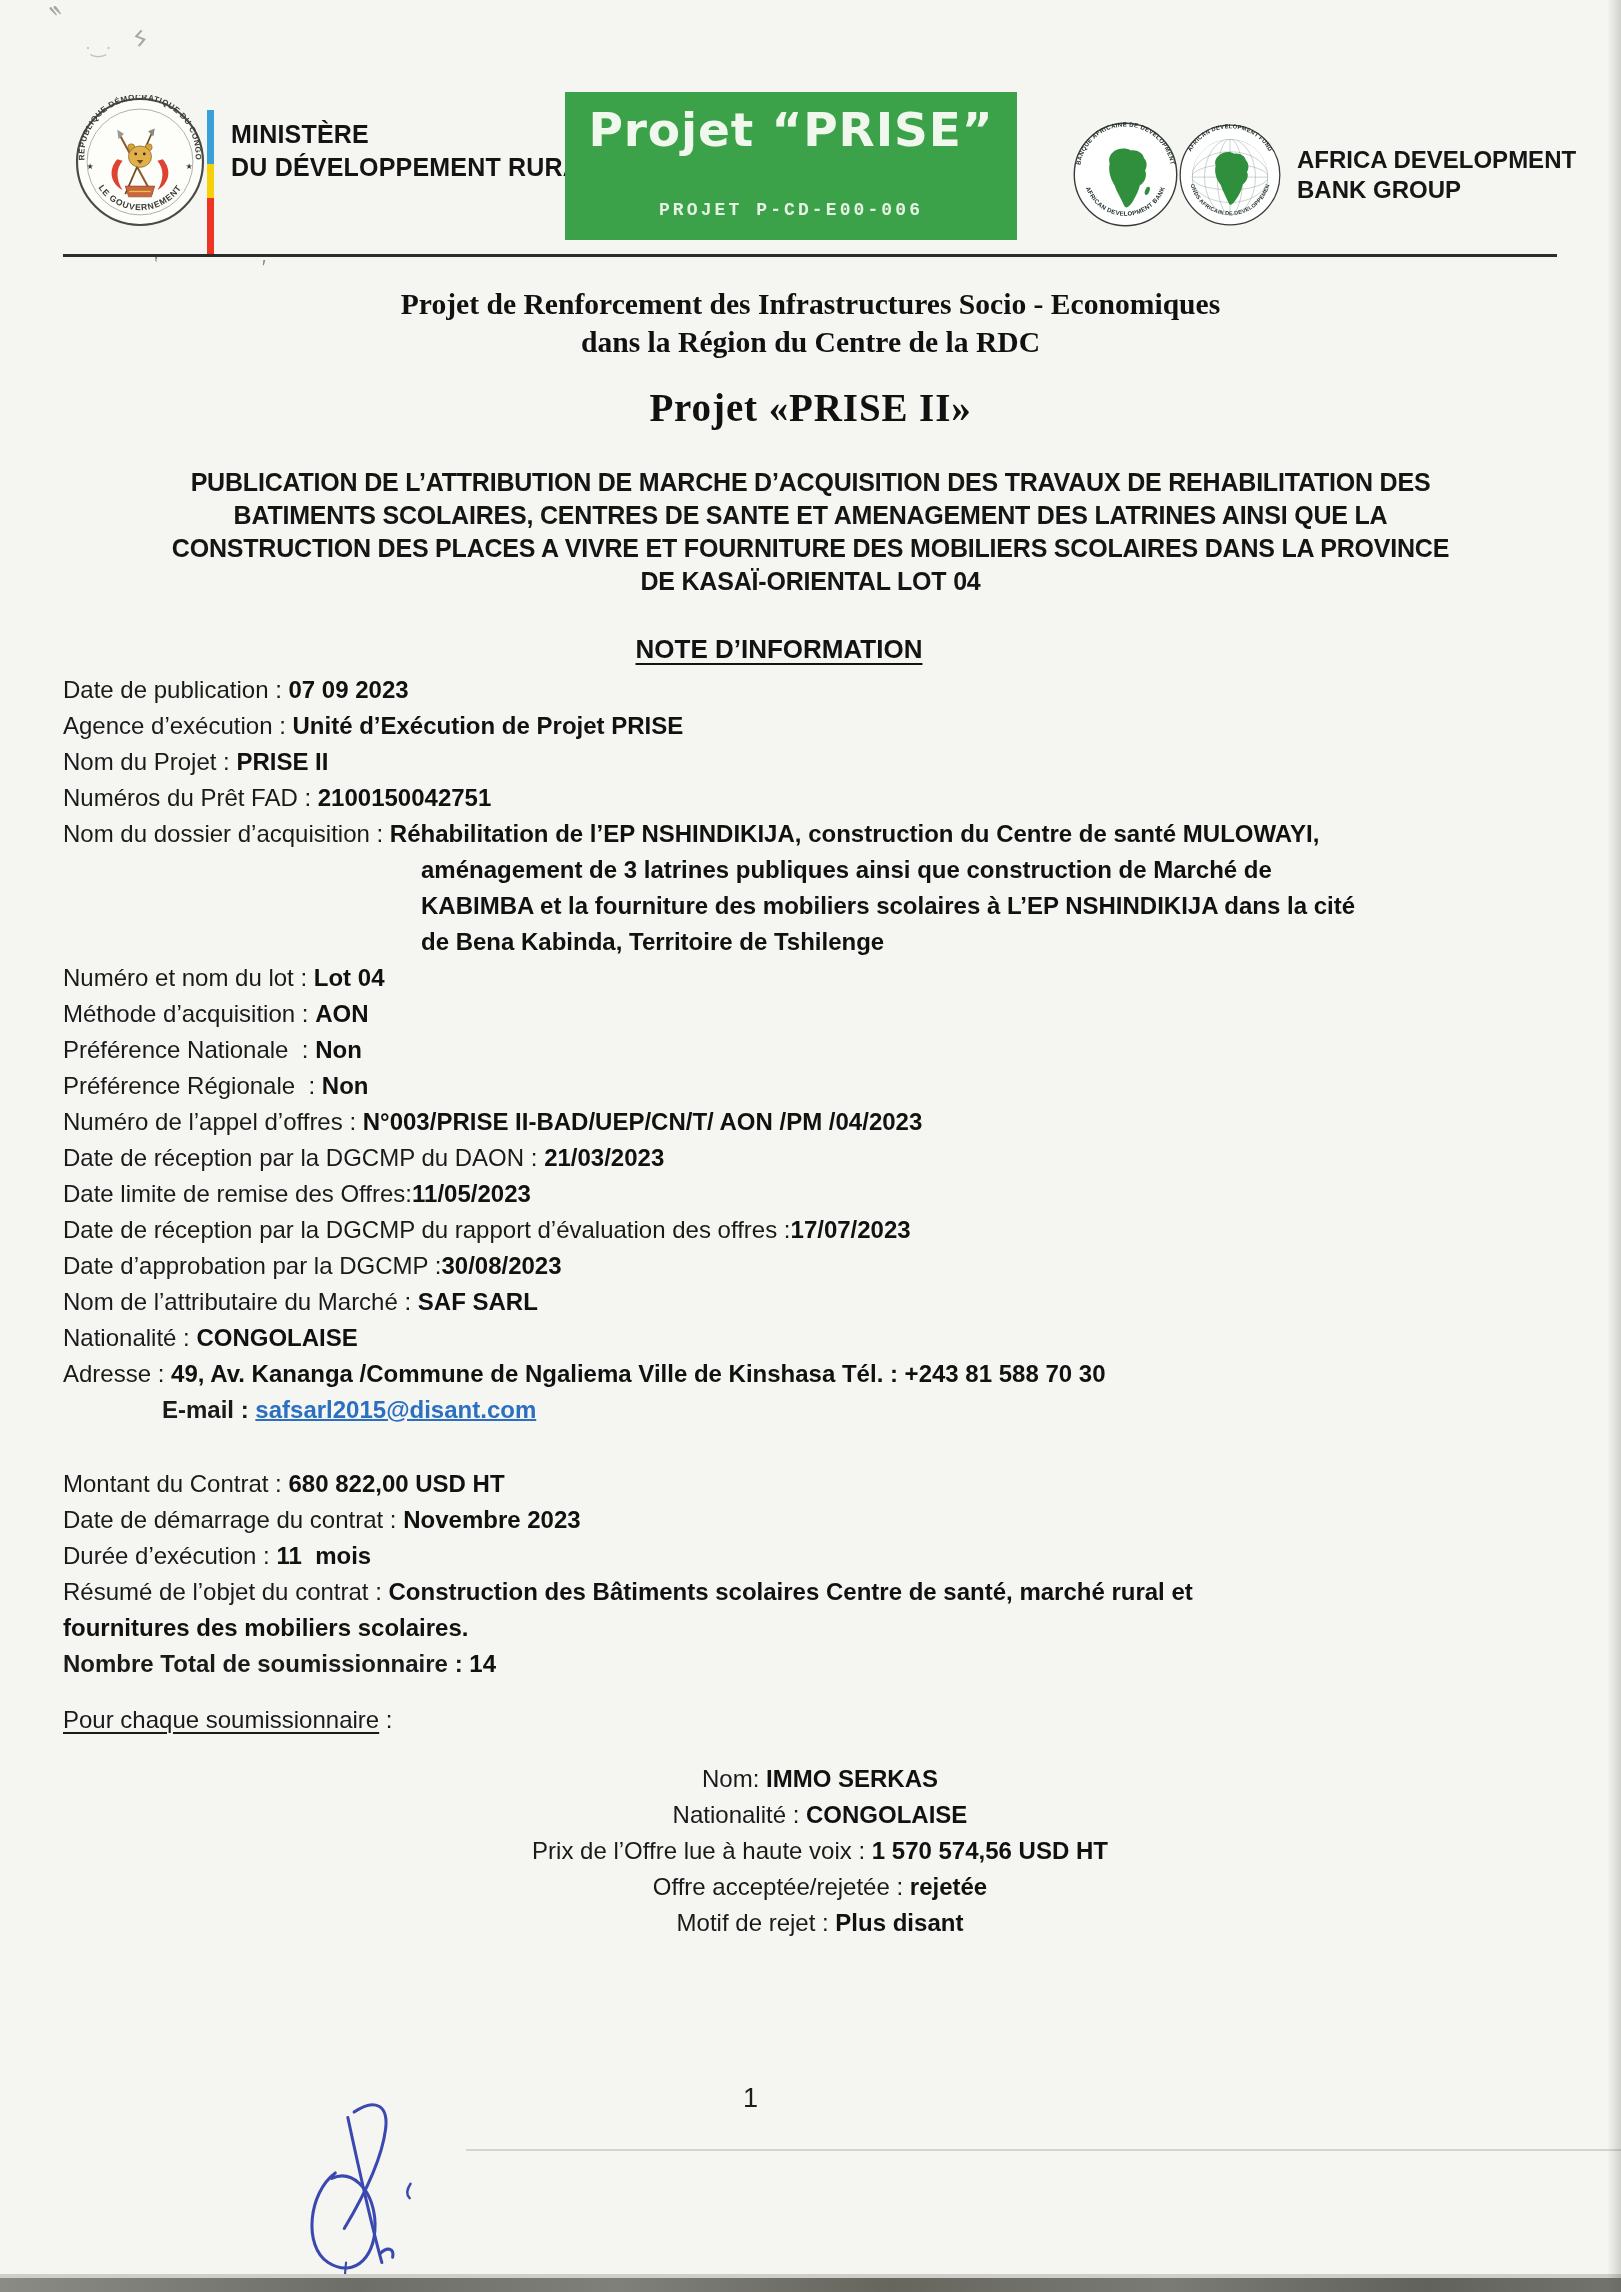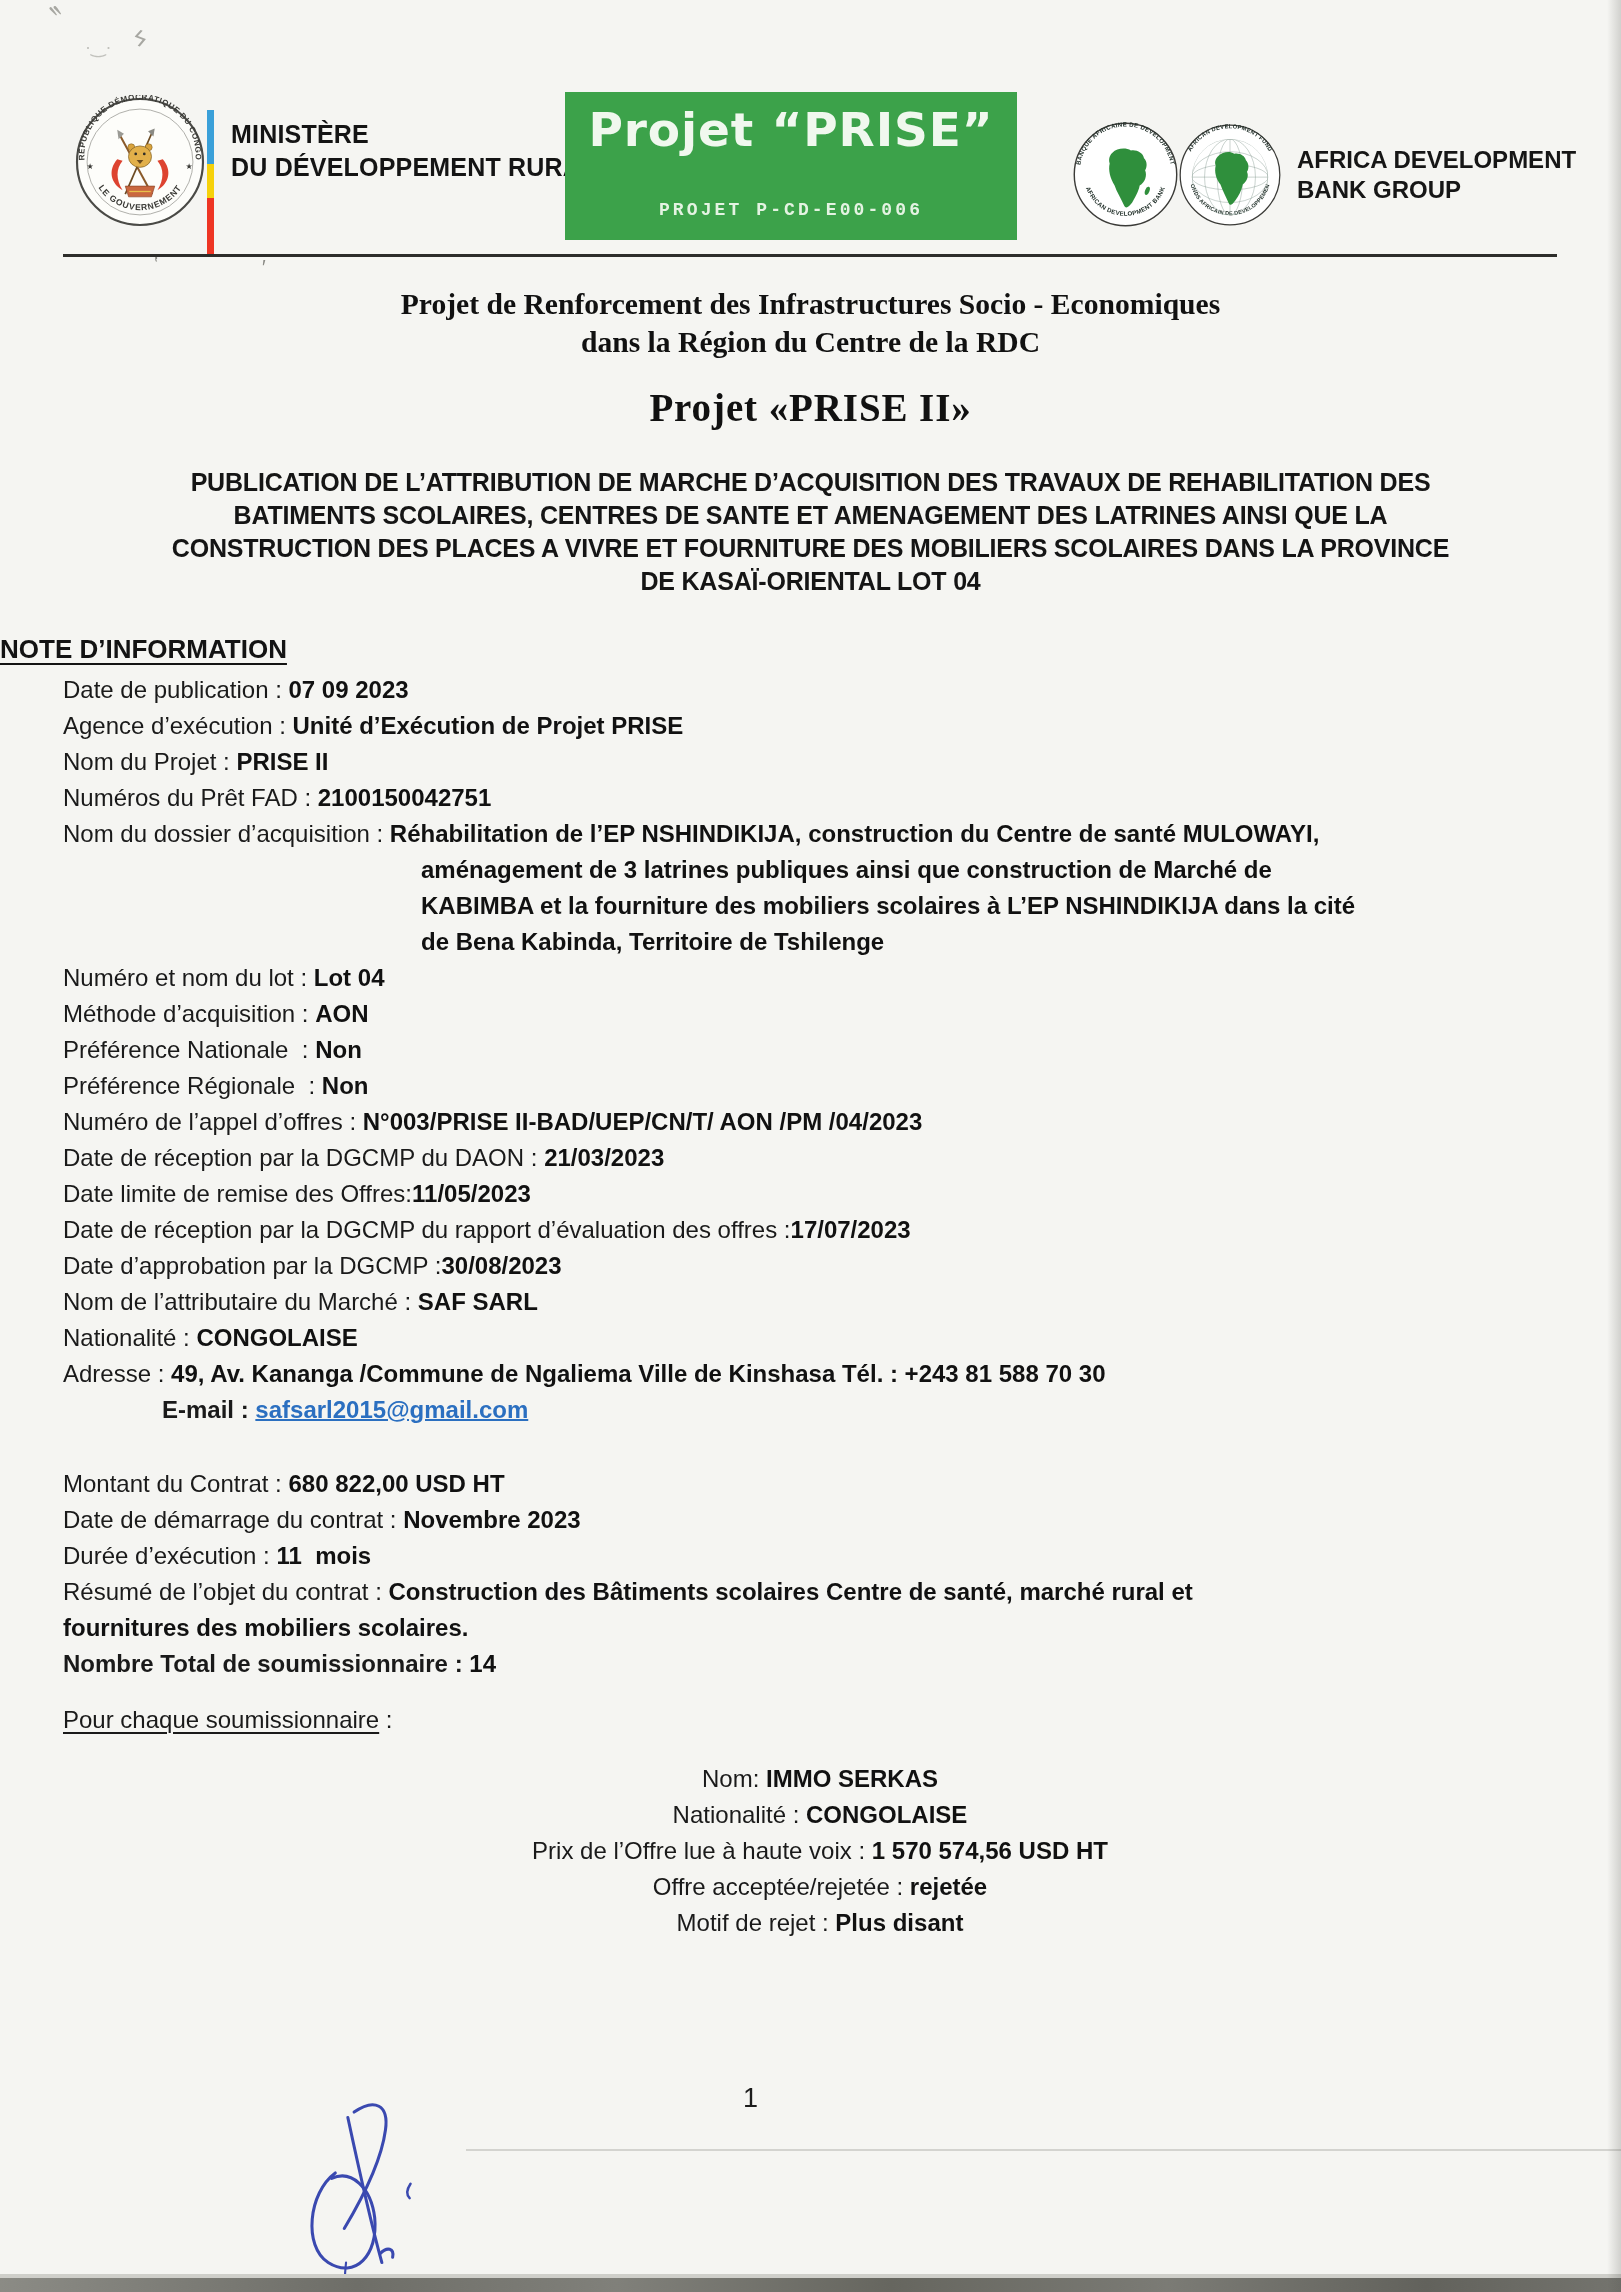--- a/index.html
+++ b/index.html
@@ -36,21 +36,21 @@
   .bottom-pre{position:absolute;left:0;bottom:15px;width:100%;height:3.6px;background:#cfcfca;}
 
   
   .t-serif{position:absolute;left:0;width:1621px;text-align:center;
            font-family:"Liberation Serif","DejaVu Serif",serif;font-weight:700;color:#111;}
   #title1{top:288px;font-size:29.6px;}
   #title2{top:326px;font-size:29.6px;}
   #title-prise{top:385px;font-size:39px;letter-spacing:0.9px;}
   .pubpar{position:absolute;left:58px;top:466px;width:1505px;text-align:center;
           font-weight:700;font-size:25px;line-height:33px;color:#151515;letter-spacing:-0.2px;}
-  #note-h{position:absolute;left:0;top:634px;width:1558px;
+  #note-h{position:absolute;left:0;top:634px;width:1558px;text-align:center;
           font-weight:700;font-size:26px;color:#131313;text-decoration:underline;
           text-decoration-thickness:2.2px;text-underline-offset:4.5px;}
 
   
   #fields{position:absolute;left:63px;top:672px;width:1514px;color:#1a1a1a;}
   .fline{font-size:24px;line-height:36px;white-space:pre-wrap;}
   .fline .lbl{font-weight:400;}
   .fline .lbl.b{font-weight:700;}
   .fline .lbl.u{text-decoration:underline;text-decoration-thickness:1.8px;text-underline-offset:3.6px;}
   .fline .val{font-weight:700;color:#111;}
@@ -199,21 +199,21 @@
         <div class="fline"><span class="lbl">Préférence Nationale</span><span class="lbl">  : </span><span class="val">Non</span></div>
         <div class="fline"><span class="lbl">Préférence Régionale</span><span class="lbl">  : </span><span class="val">Non</span></div>
         <div class="fline"><span class="lbl">Numéro de l’appel d’offres</span><span class="lbl"> : </span><span class="val">N°003/PRISE II-BAD/UEP/CN/T/ AON /PM /04/2023</span></div>
         <div class="fline"><span class="lbl">Date de réception par la DGCMP du DAON</span><span class="lbl"> : </span><span class="val">21/03/2023</span></div>
         <div class="fline"><span class="lbl">Date limite de remise des Offres</span><span class="lbl">:</span><span class="val">11/05/2023</span></div>
         <div class="fline"><span class="lbl">Date de réception par la DGCMP du rapport d’évaluation des offres</span><span class="lbl"> :</span><span class="val">17/07/2023</span></div>
         <div class="fline"><span class="lbl">Date d’approbation par la DGCMP</span><span class="lbl"> :</span><span class="val">30/08/2023</span></div>
         <div class="fline"><span class="lbl">Nom de l’attributaire du Marché</span><span class="lbl"> : </span><span class="val">SAF SARL</span></div>
         <div class="fline"><span class="lbl">Nationalité</span><span class="lbl"> : </span><span class="val">CONGOLAISE</span></div>
         <div class="fline"><span class="lbl">Adresse</span><span class="lbl"> : </span><span class="val">49, Av. Kananga /Commune de Ngaliema Ville de Kinshasa Tél. : +243 81 588 70 30</span></div>
-        <div class="fline" style="padding-left: 99px;"><span class="lbl b">E-mail</span><span class="lbl b"> : </span><span class="val link">safsarl2015@gmail.com</span></div>
+        <div class="fline" style="padding-left: 99px;"><span class="lbl b">E-mail</span><span class="lbl b"> : </span><span class="val link">safsarl2015@disant.com</span></div>
       </div>
       <div style="margin-top: 38px;">
         <div class="fline"><span class="lbl">Montant du Contrat</span><span class="lbl"> : </span><span class="val">680 822,00 USD HT</span></div>
         <div class="fline"><span class="lbl">Date de démarrage du contrat</span><span class="lbl"> : </span><span class="val">Novembre 2023</span></div>
         <div class="fline"><span class="lbl">Durée d’exécution</span><span class="lbl"> : </span><span class="val">11  mois</span></div>
         <div class="fline"><span class="lbl">Résumé de l’objet du contrat</span><span class="lbl"> : </span><span class="val">Construction des Bâtiments scolaires Centre de santé, marché rural et
 fournitures des mobiliers scolaires.</span></div>
         <div class="fline"><span class="lbl b">Nombre Total de soumissionnaire</span><span class="lbl b"> : </span><span class="val">14</span></div>
       </div>
       <div style="margin-top: 19.7px;">

